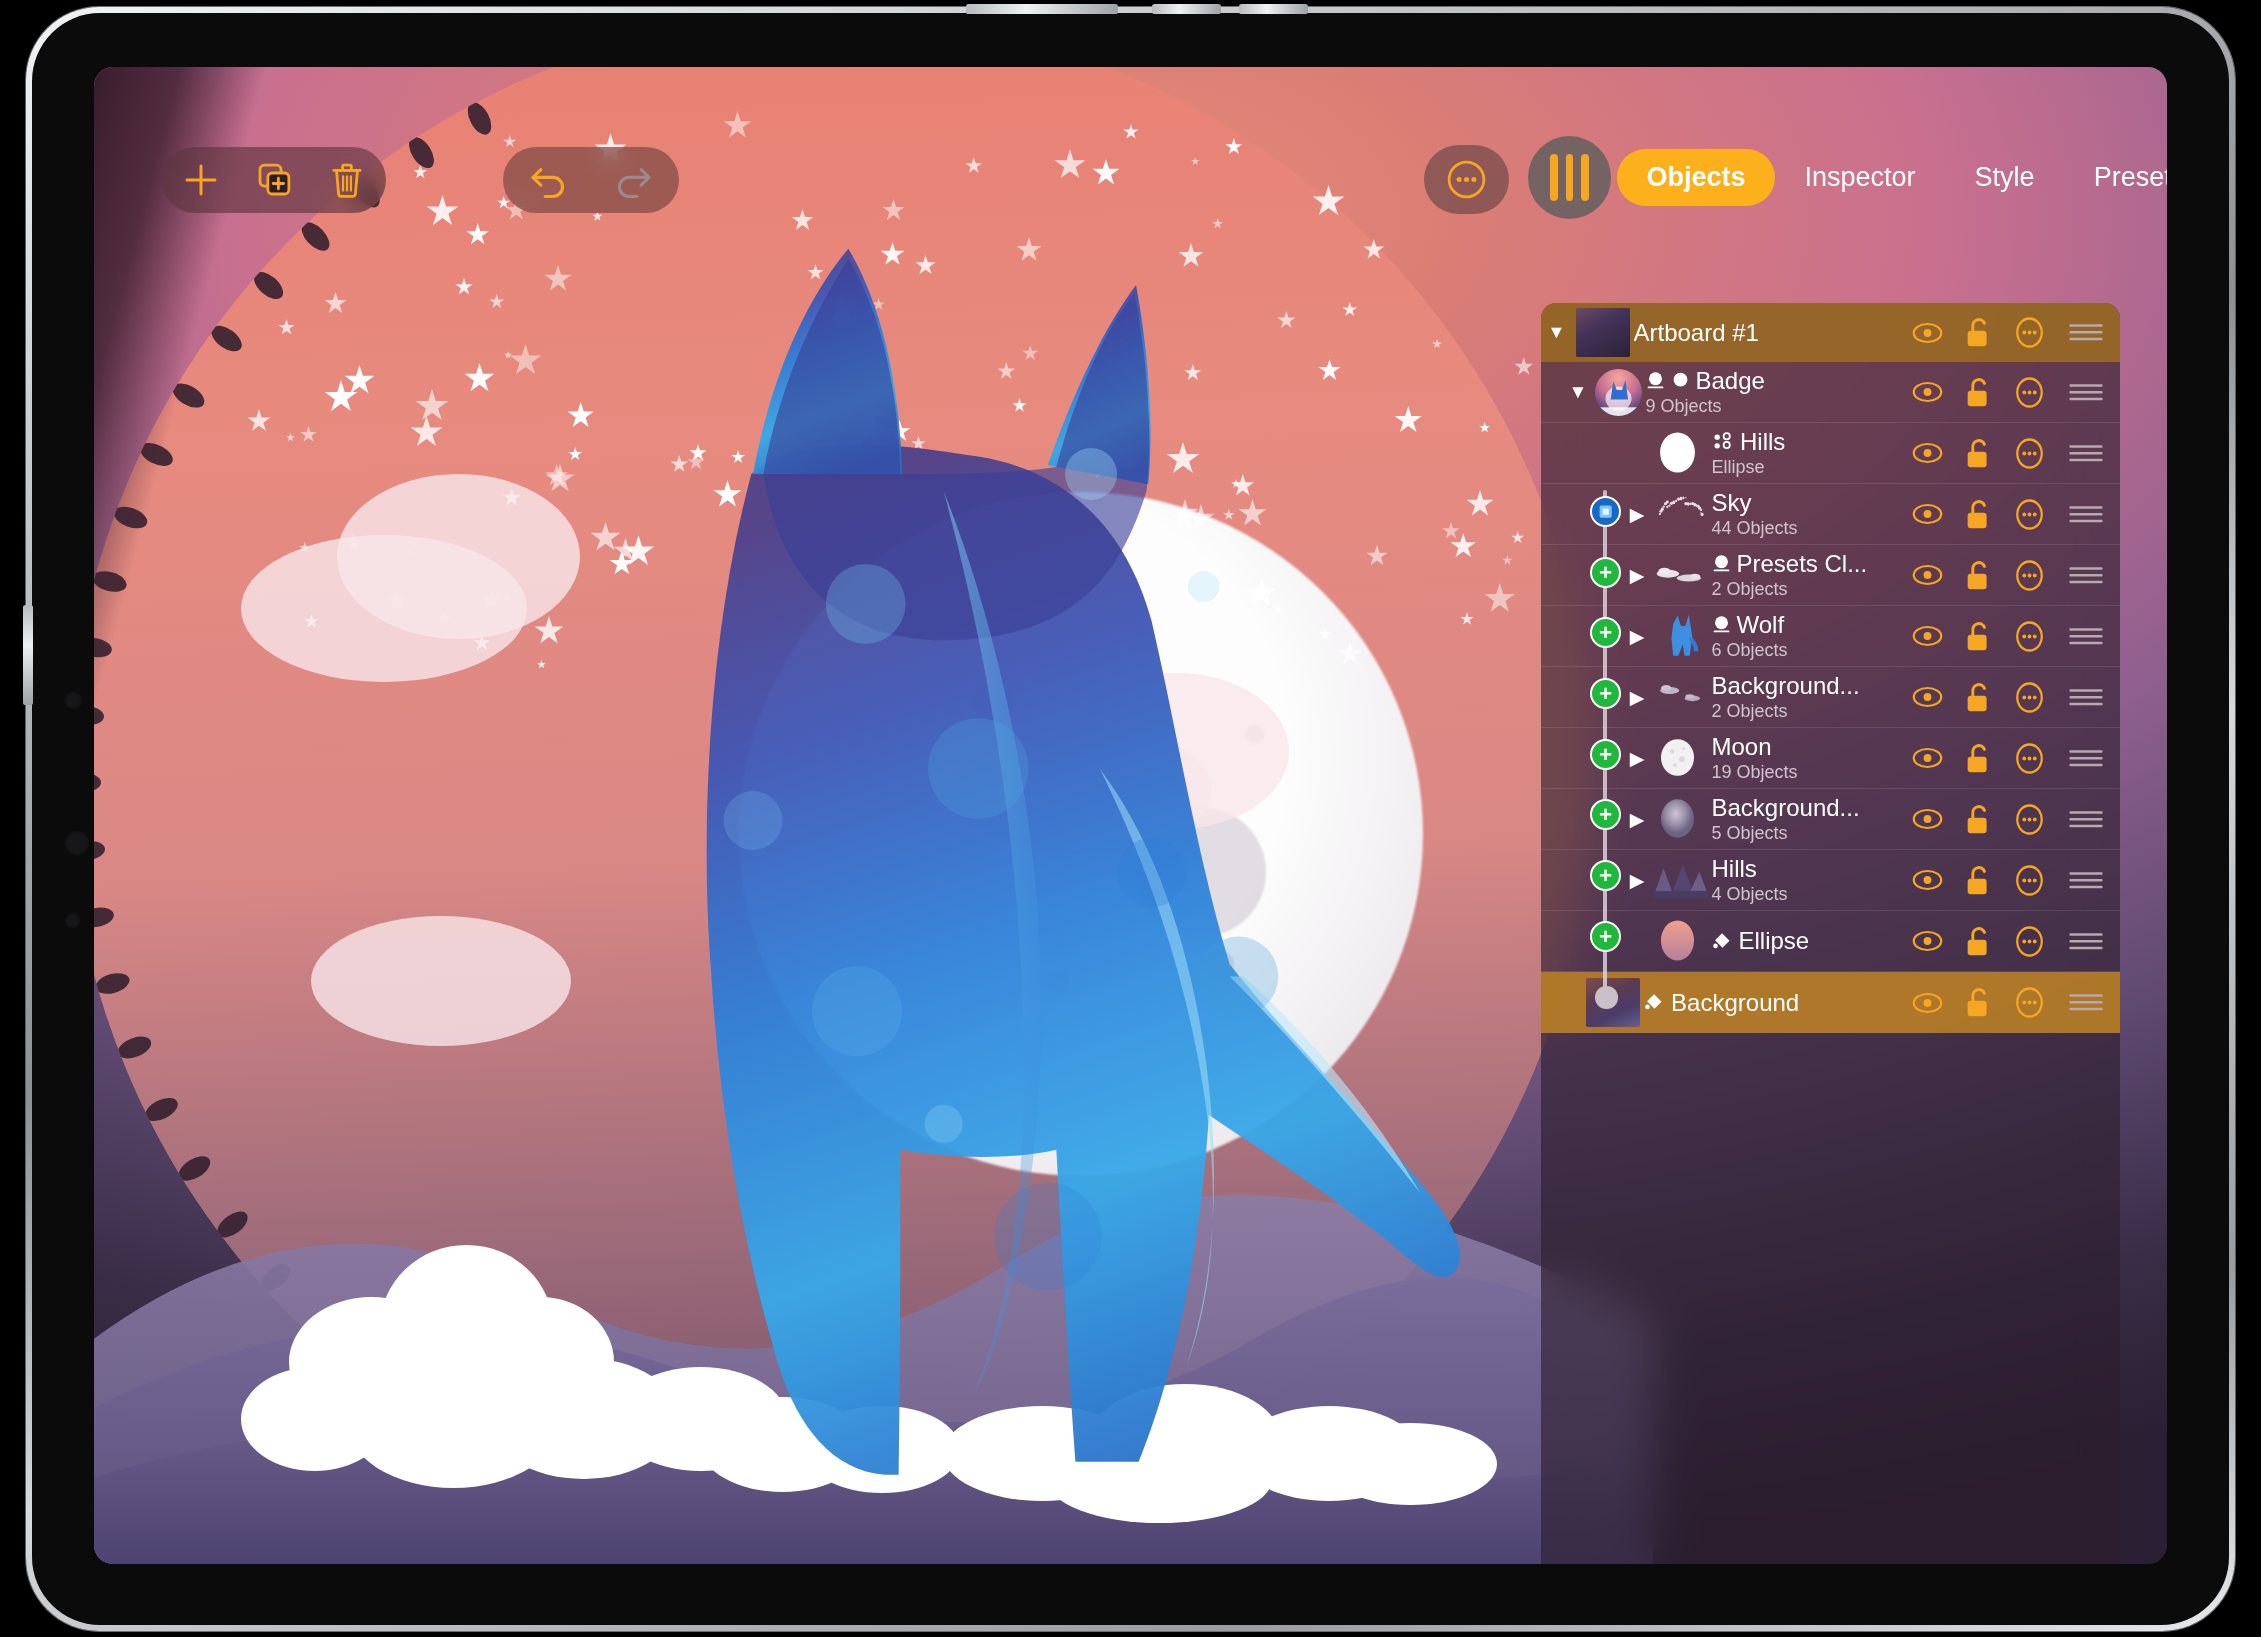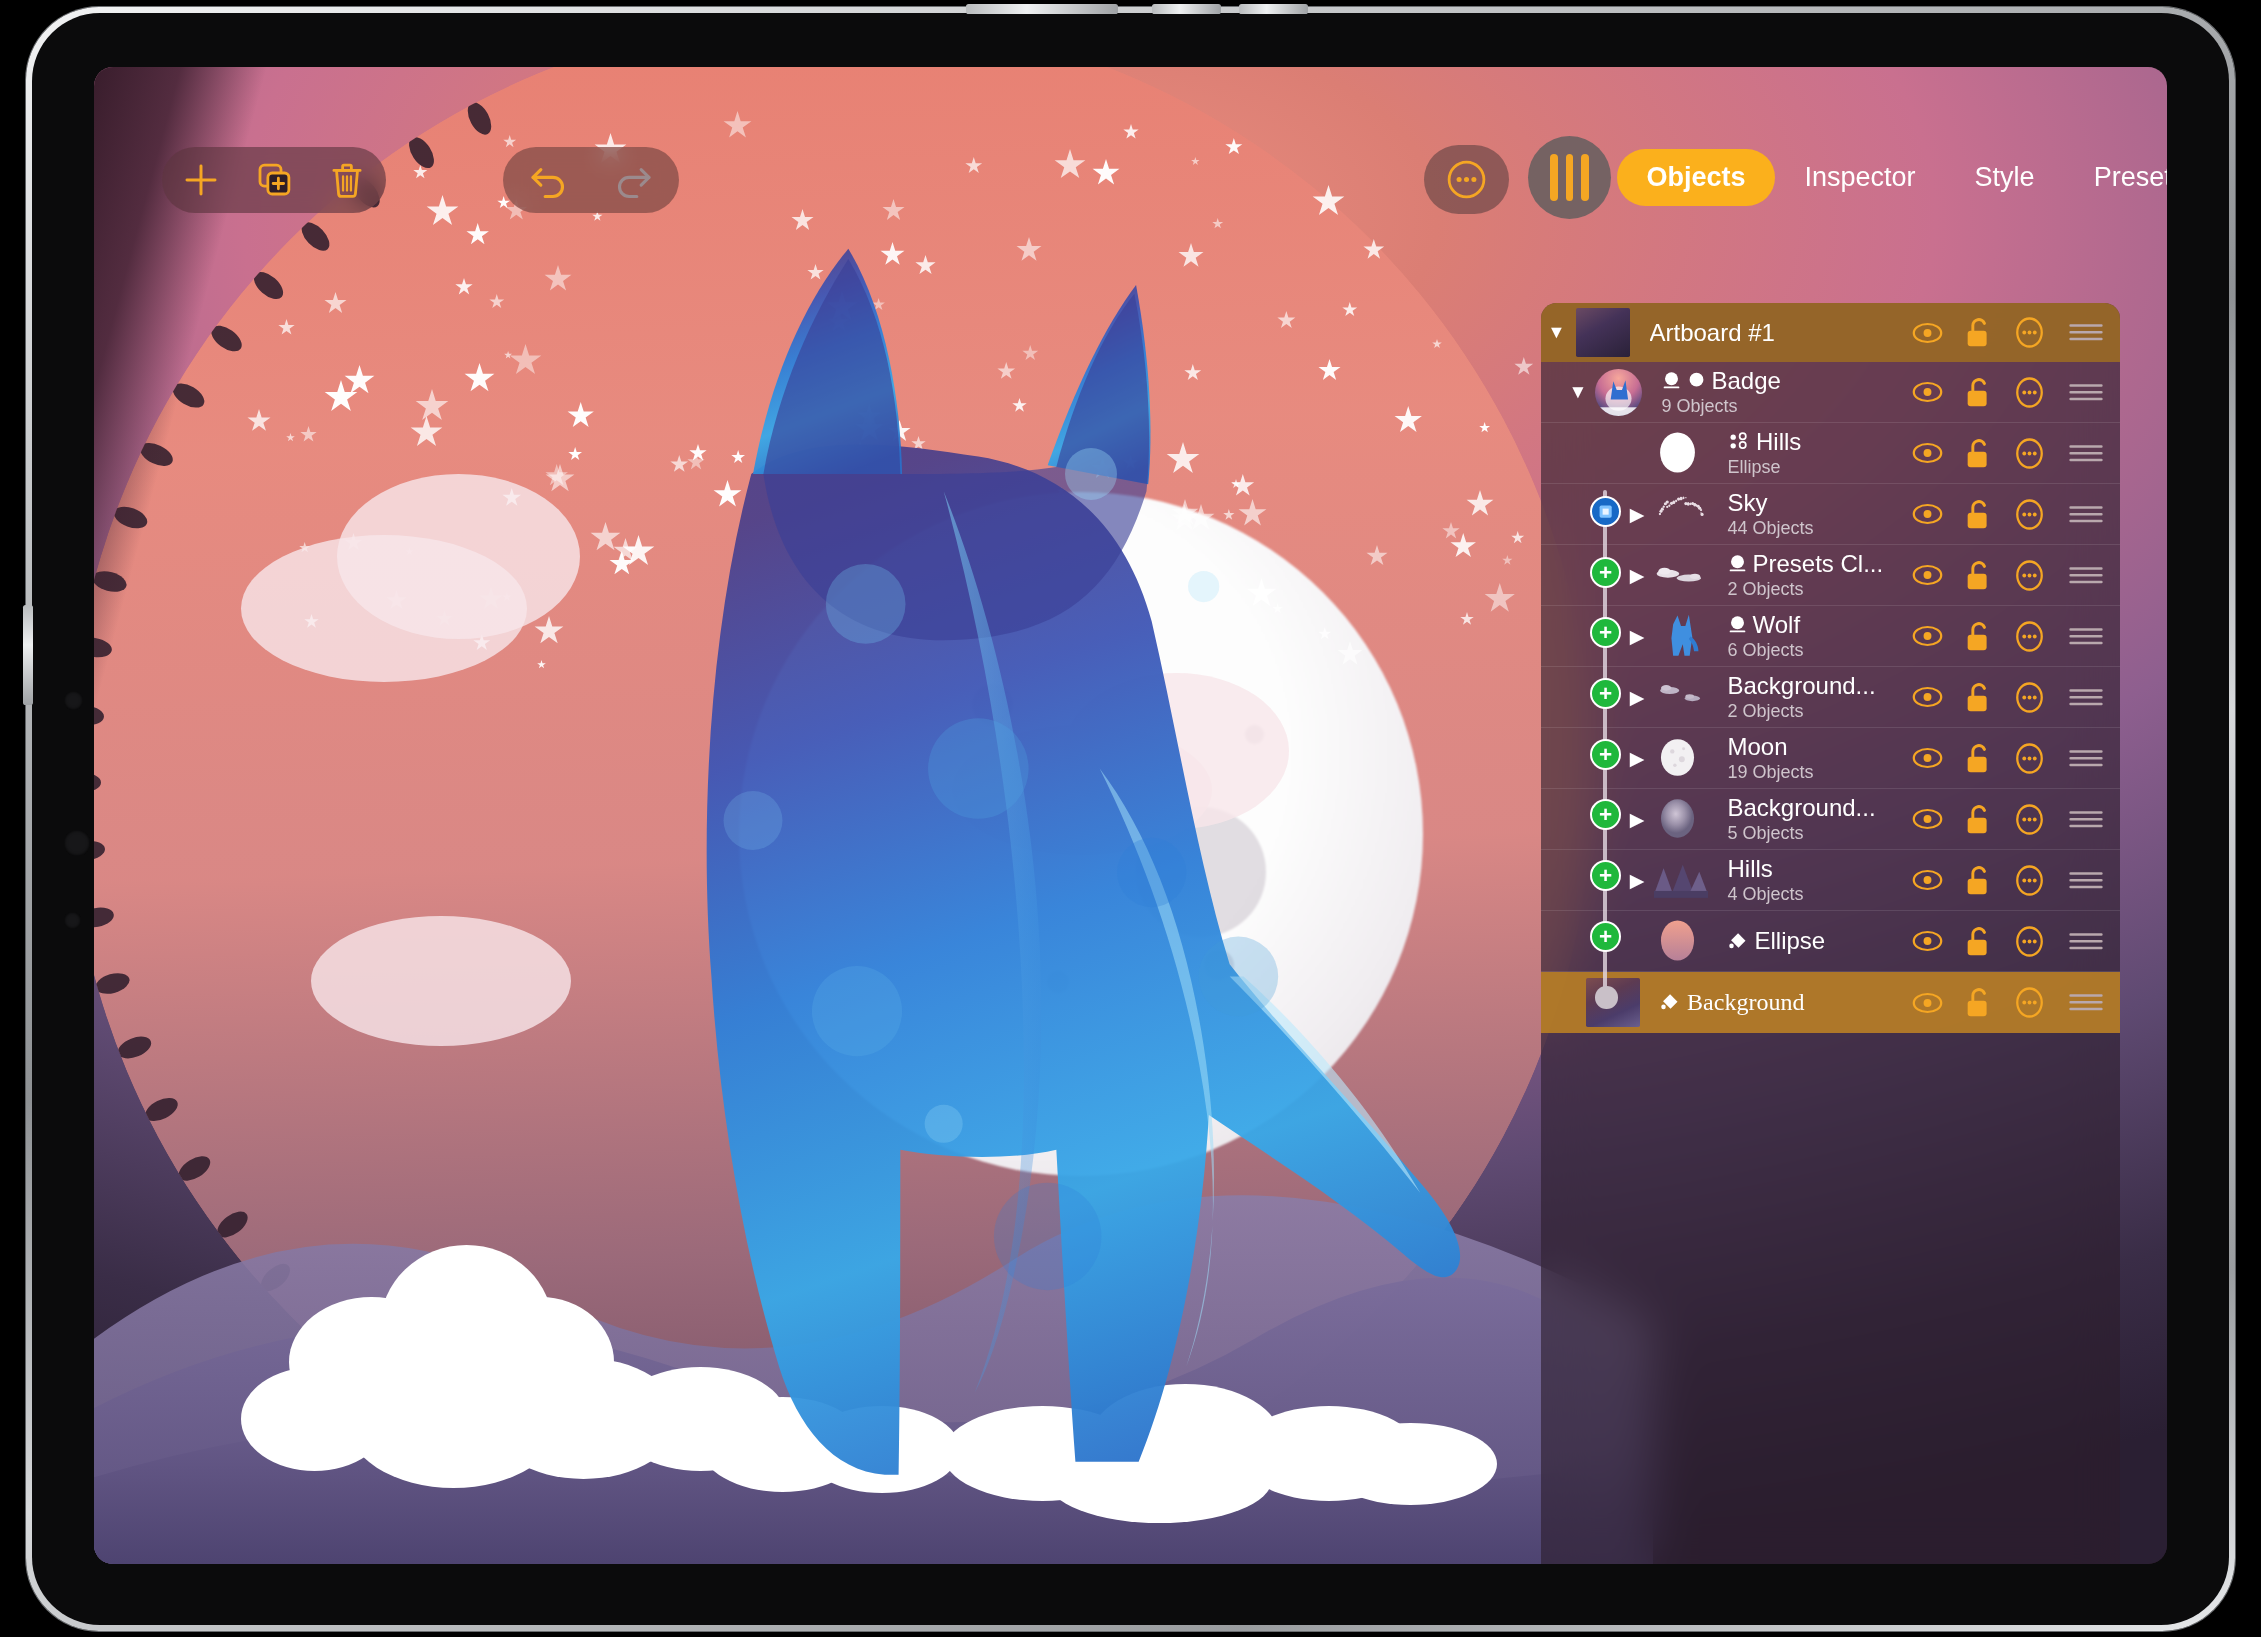--- a/index.html
+++ b/index.html
@@ -157,34 +157,34 @@
     z-index: 42;
   }
   .row {
     position:relative; display:flex; align-items:center; width:100%;
     border-bottom: 0.9px solid rgba(255,255,255,0.10);
   }
   .row.artboard {
     height: 59px; background: rgba(152,104,38,0.93); border-bottom:none;
   }
   .row.child { height: 61px; background: transparent; }
-  .row.selected { background: rgba(178,123,40,0.96); border-bottom:none;font-family:Liberation Serif, serif; }
+  .row.selected { background: rgba(178,123,40,0.96); border-bottom:none; }
 
   .disc-tri {
     width:31px; flex:0 0 31px; display:flex; align-items:center; justify-content:center;
     color:#fff; font-size:18px; cursor:pointer;
   }
   .thumb {
     flex:0 0 54px; width:54px; height:49px; margin-left:3.5px;
     background: linear-gradient(160deg,#7d4a6e,#4a3a6a 55%, #2e2340);
     overflow:hidden; position:relative; border-radius:1.7px;
   }
   .thumb.circle { border-radius:50%; width:47px; height:47px; flex:0 0 47px; }
   .thumb.blank { background:transparent; }
-  .labels { flex:1 1 auto; min-width:0; padding-left:20px; display:flex; flex-direction:column; justify-content:flex-end; gap:1.7px; }
+  .labels { flex:1 1 auto; min-width:0; padding-left:4px; display:flex; flex-direction:column; justify-content:flex-end; gap:1.7px; }
   .lbl-main { color:#fff; font-size:24px; font-weight:400; white-space:nowrap; overflow:hidden; display:flex; align-items:center; gap:6px; }
   .lbl-sub { color:#cfc5cc; font-size:18px; white-space:nowrap; }
   .row-actions { display:flex; align-items:center; gap:21px; padding-right:15.6px; flex:0 0 auto; }
   .act { cursor:pointer; display:flex; align-items:center; justify-content:center; }
 
   
   #rail {
     position:absolute; left: 62px; top: 106px; width: 4.3px; height: 762px;
     background: rgba(228,218,226,0.8); z-index:1; border-radius:2.6px;
   }

